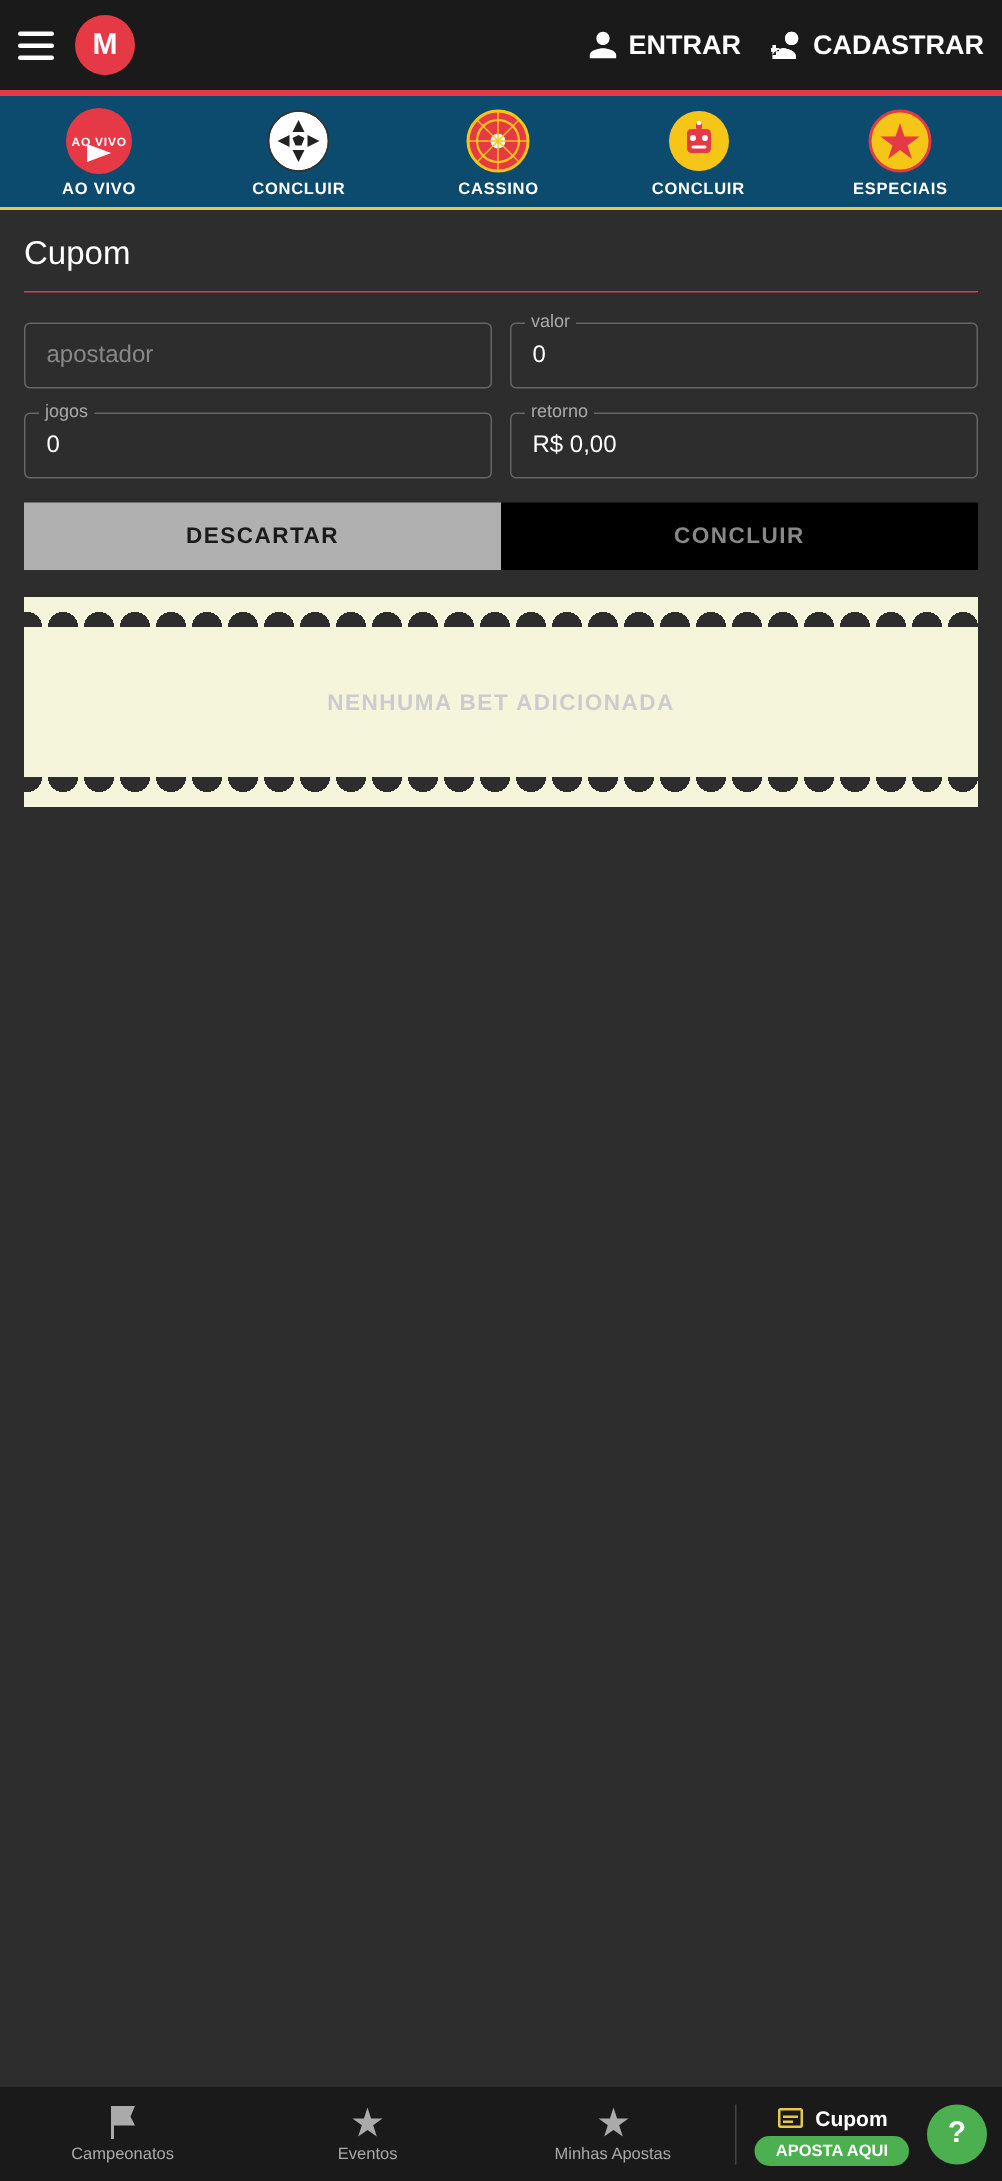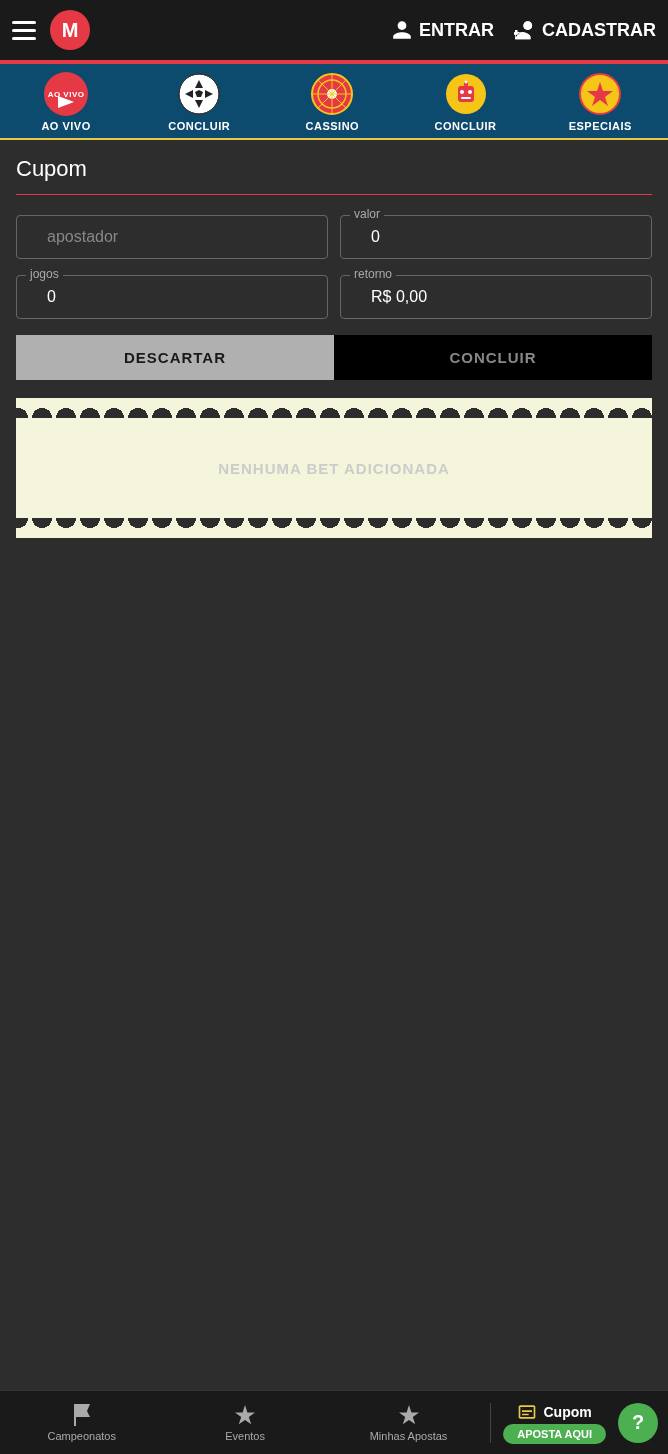--- a/index.html
+++ b/index.html
@@ -156,21 +156,21 @@
       padding: 0 4px;
       font-size: 12px;
       color: #aaaaaa;
       z-index: 1;
     }
     .field-input {
       width: 100%;
       background: transparent;
       border: 1px solid #666666;
       border-radius: 4px;
-      padding: 12px 30px;
+      padding: 12px 14px;
       font-size: 16px;
       color: #ffffff;
       outline: none;
     }
     .field-input::placeholder {
       color: #888888;
     }
 
     
     .btn-row {

